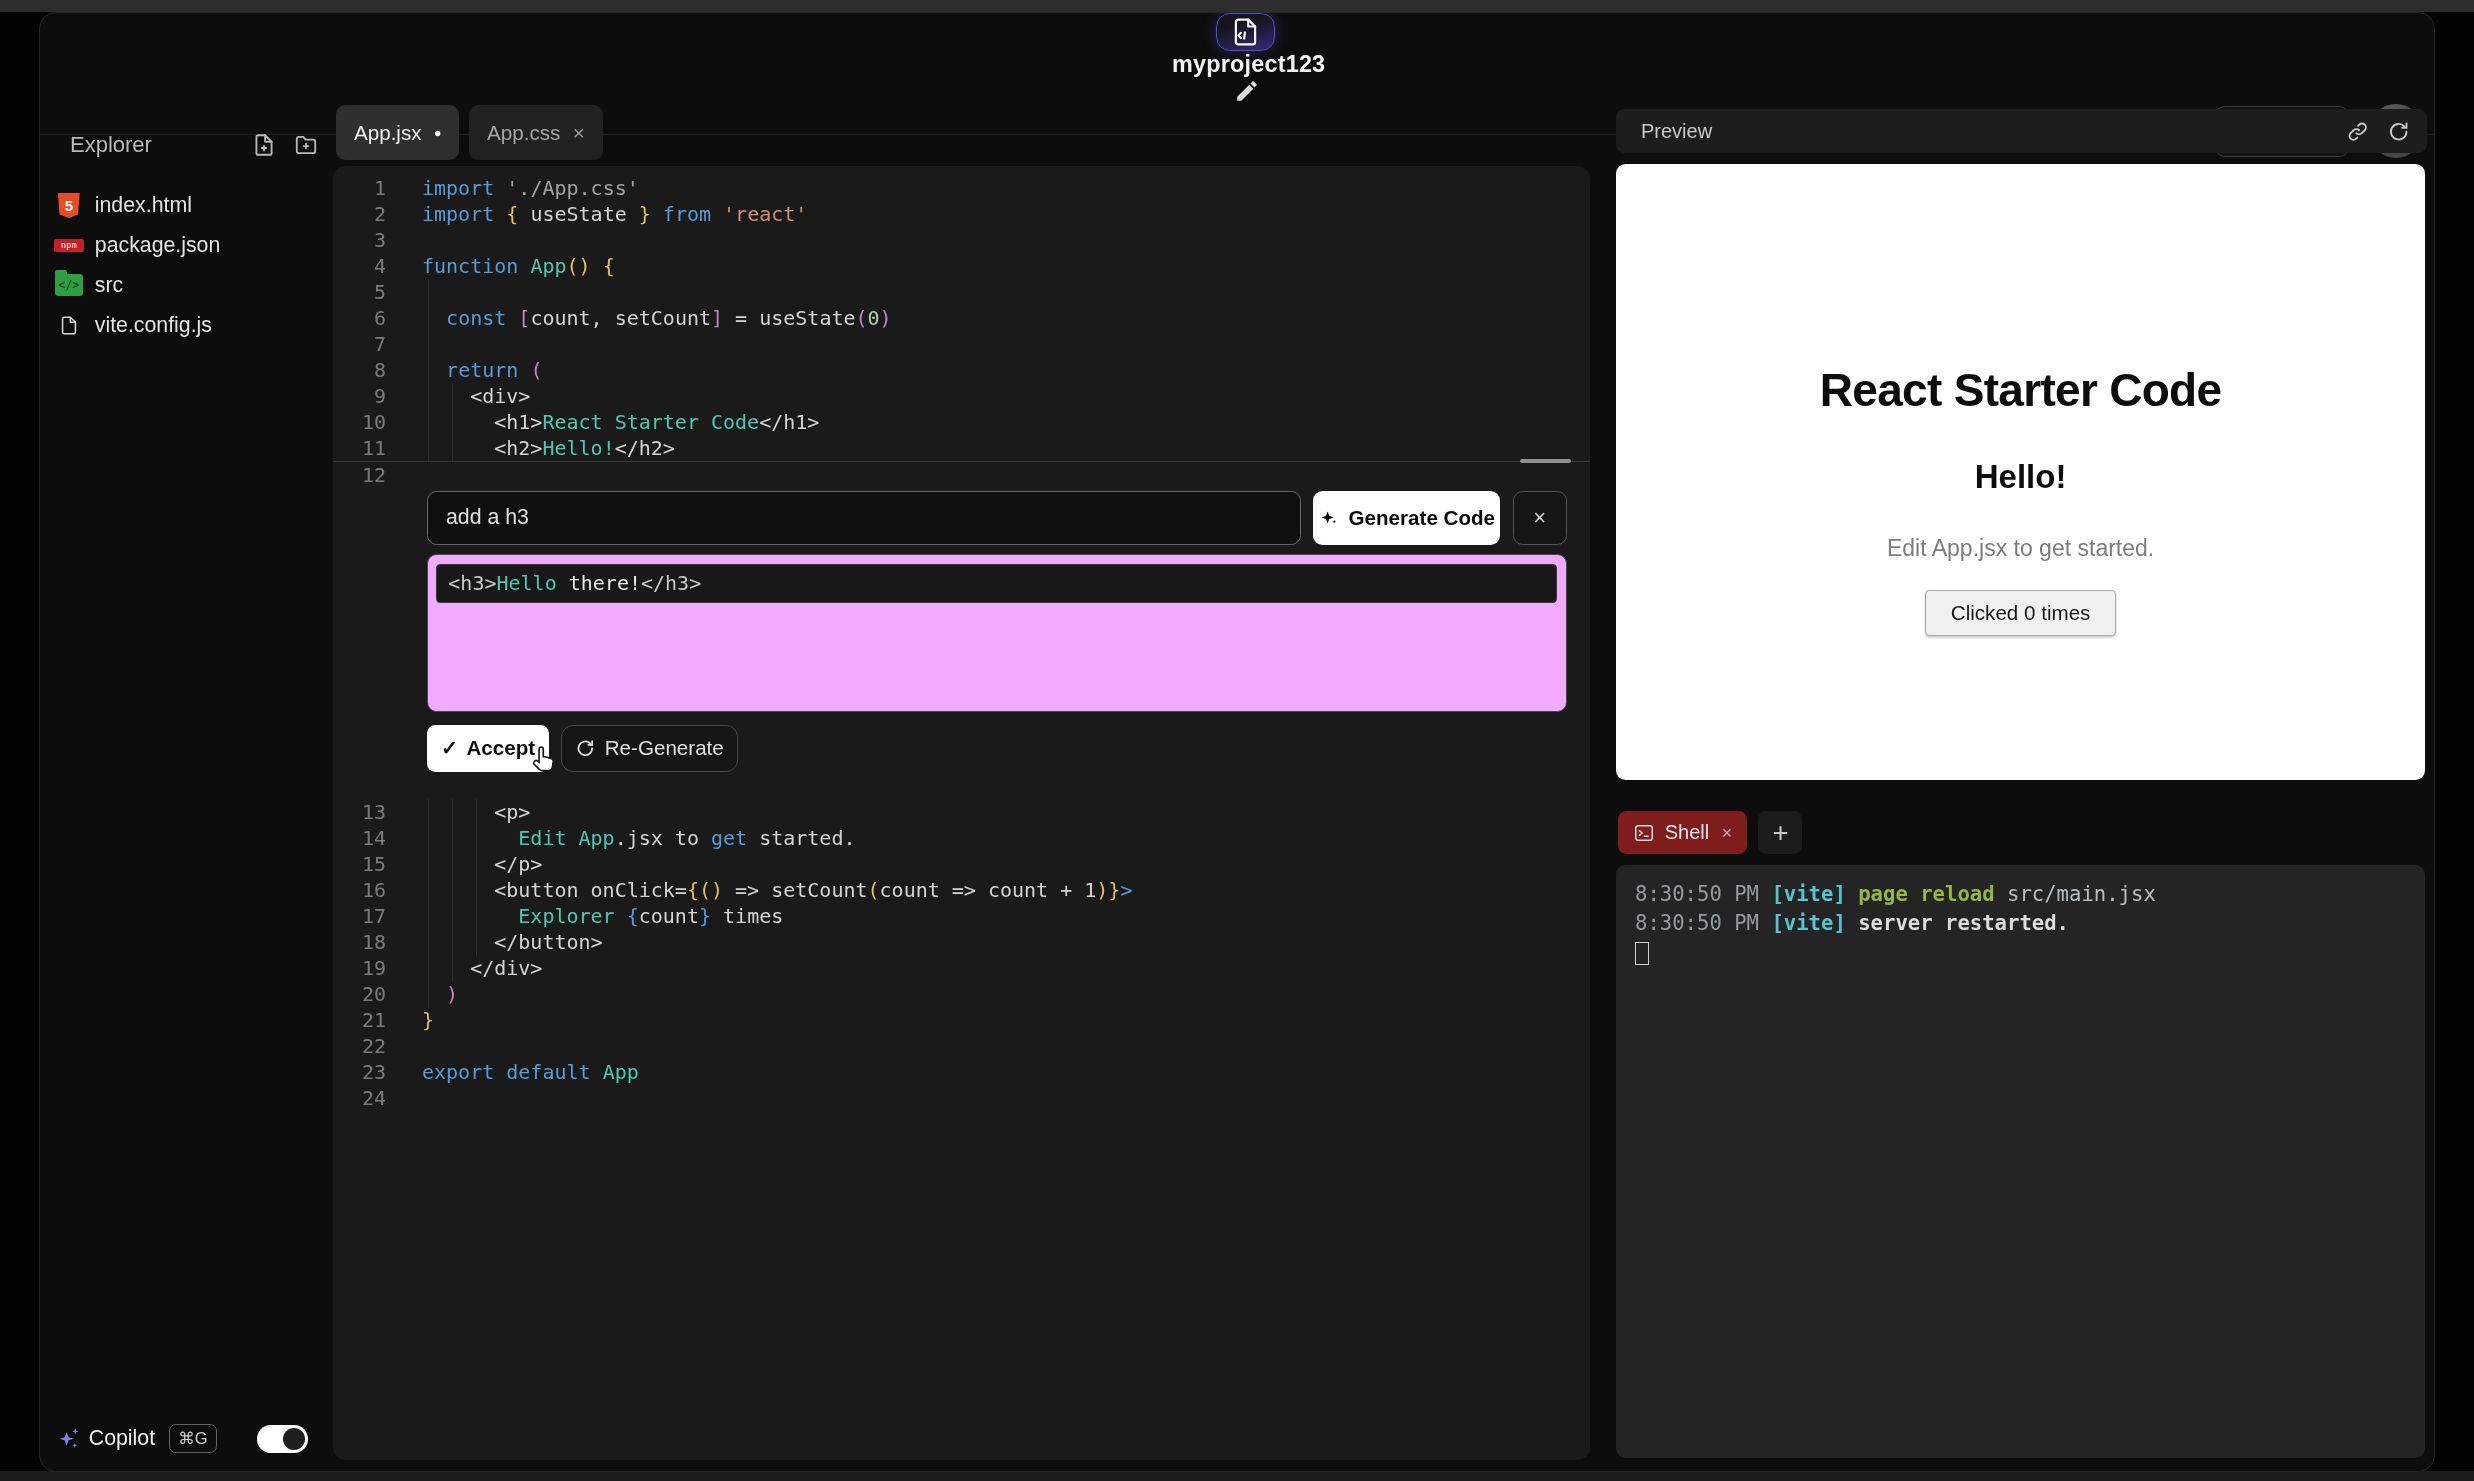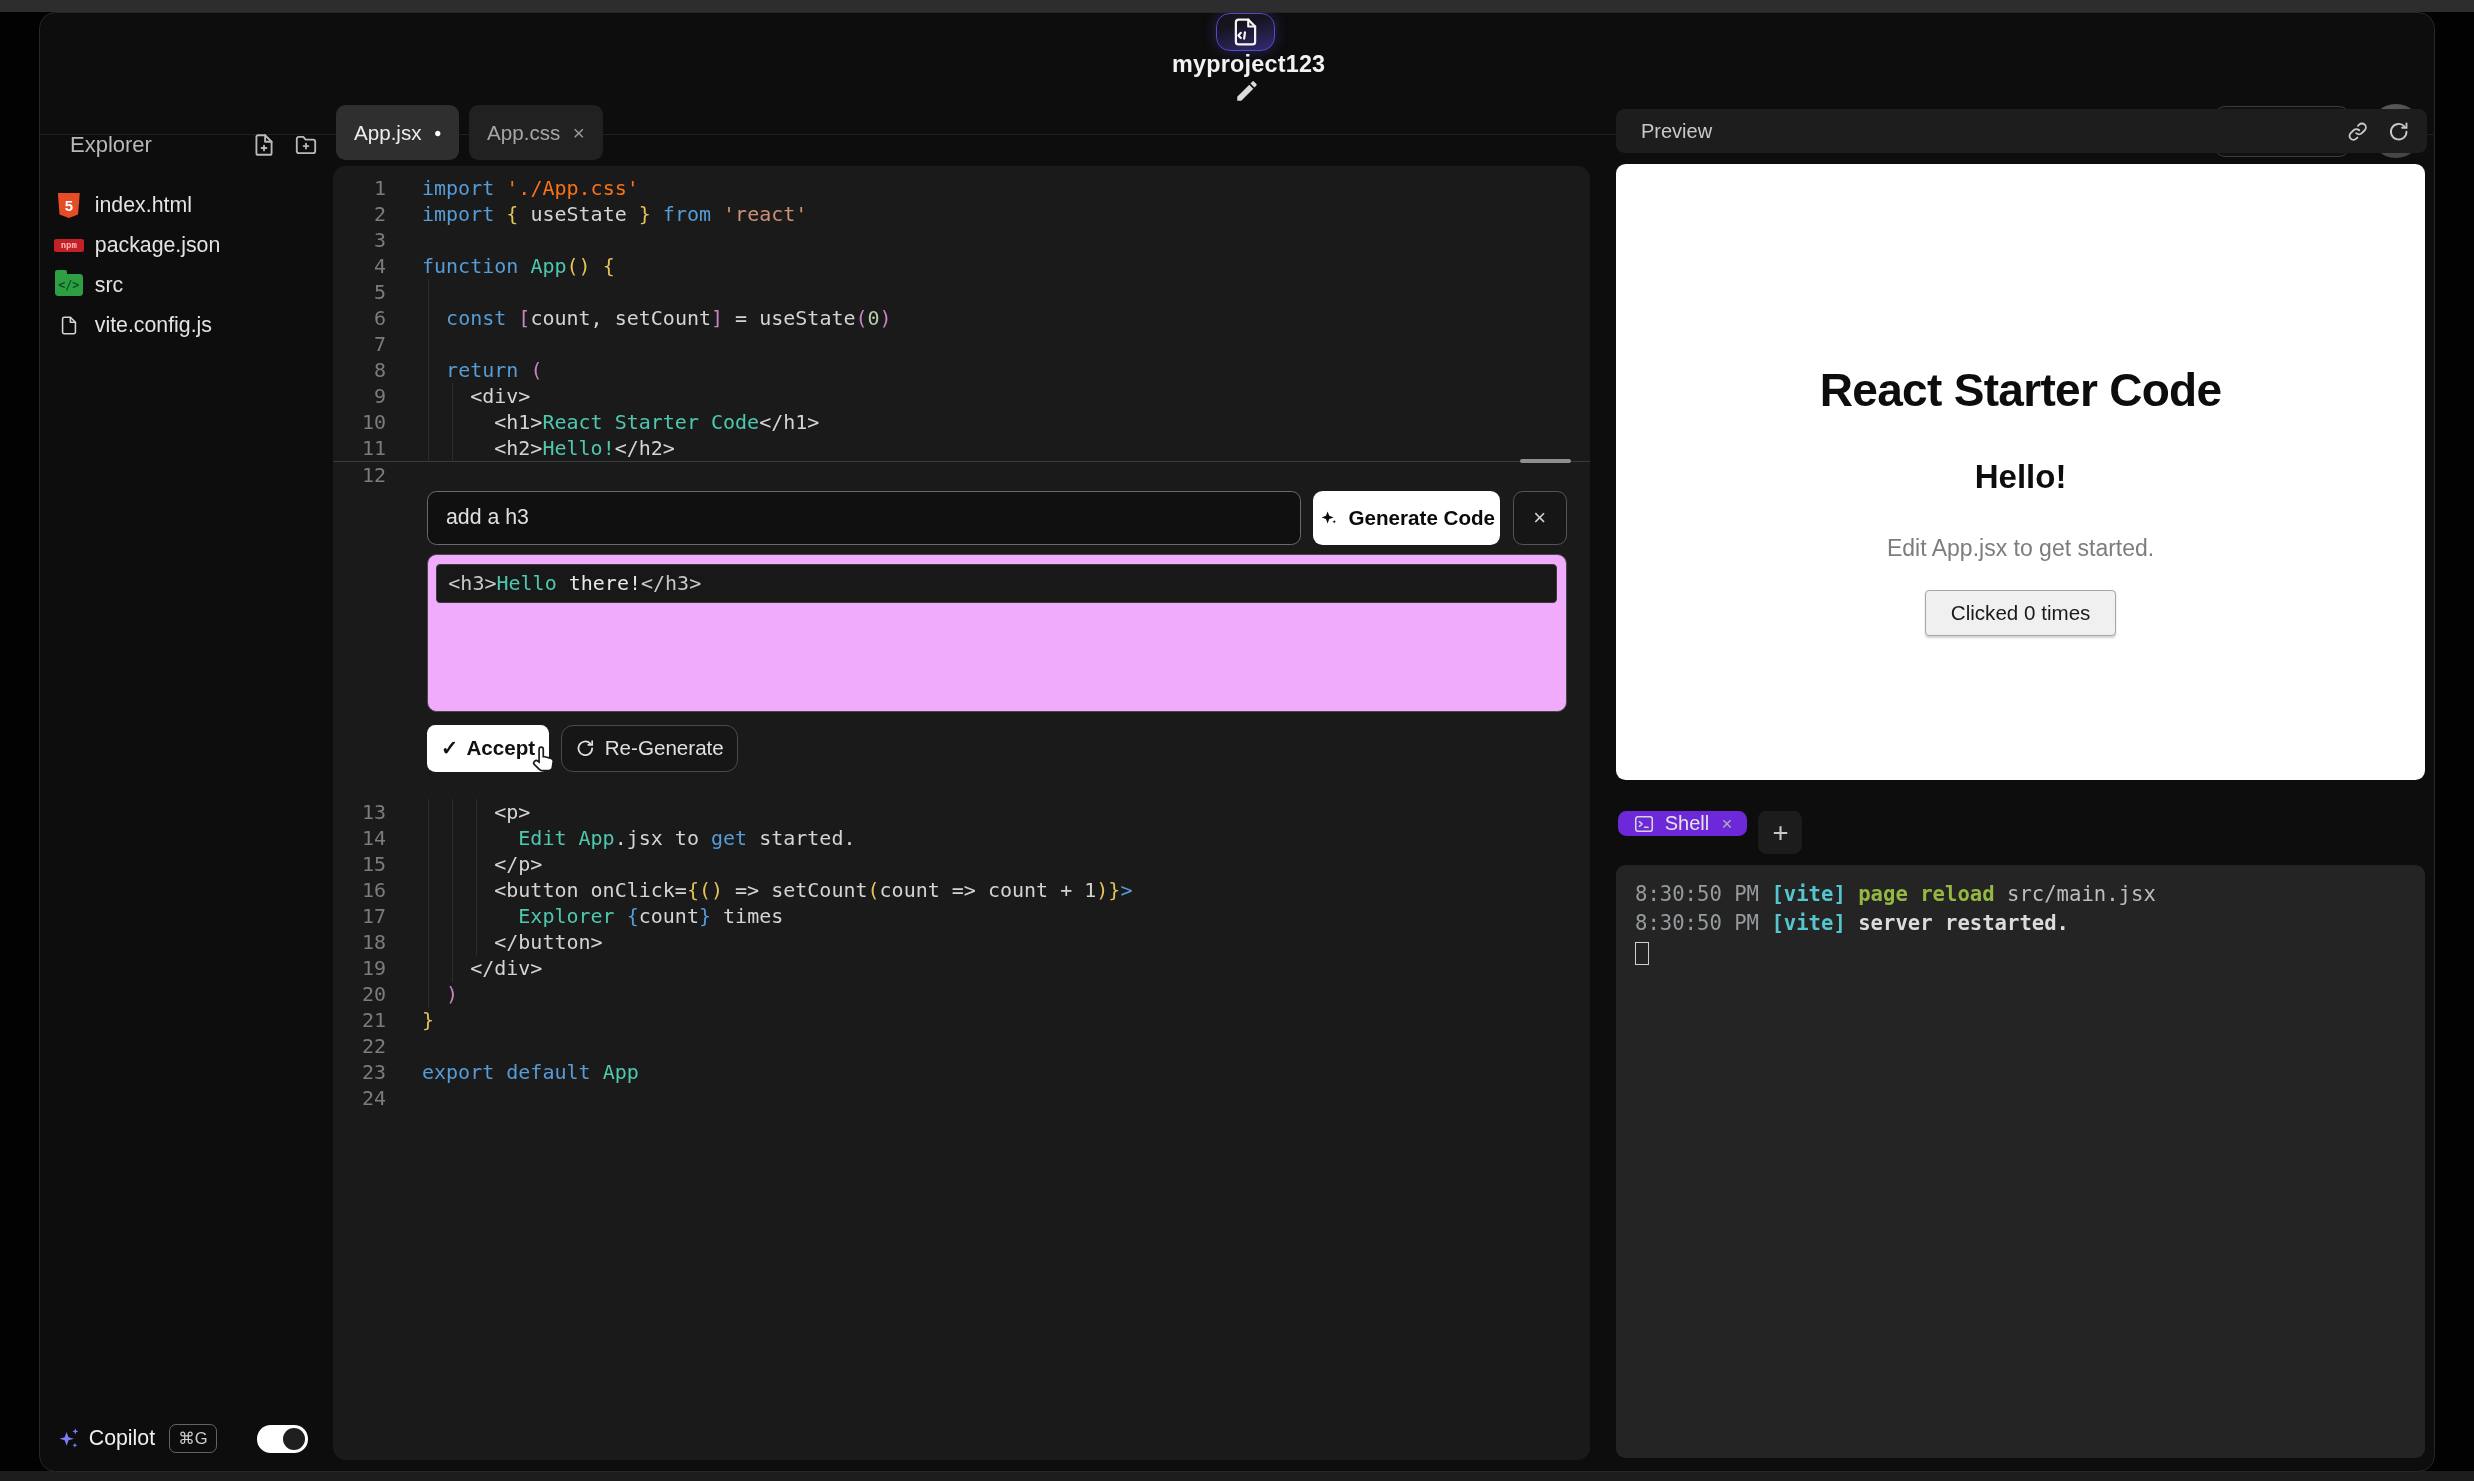--- a/index.html
+++ b/index.html
@@ -106,21 +106,21 @@
   .pv-body { position:absolute; left:0; top:151px; right:4.8px; height:616px; background:#ffffff; border-radius:9.6px;
              text-align:center; overflow:hidden; }
   .pv-h1 { padding-top:199px; font-size:46px; font-weight:700; color:#0d0d0d; letter-spacing:-0.7px; }
   .pv-h2 { margin-top:41px; font-size:33px; font-weight:700; color:#0d0d0d; }
   .pv-p { margin-top:39px; font-size:23px; color:#7d7d7d; }
   .pv-btn { margin-top:27.5px; display:inline-block; padding:10.3px 25px; font-size:20.6px; color:#1a1a1a;
             background:#f0f0f0; border:0.7px solid #a6a6a6; border-radius:4.1px; box-shadow:0 1.4px 2.1px rgba(0,0,0,.18);
             font-family:"Liberation Sans", sans-serif; }
 
   .shellrow { position:absolute; left:2.1px; top:798px; display:flex; gap:11px; }
-  .shell-tab { height:25px; background:#6d28d9; border-radius:8.3px; display:flex; align-items:center; padding:6px 15px; gap:9.6px; }
+  .shell-tab { height:43px; background:#7f1d1d; border-radius:8.3px; display:flex; align-items:center; padding:6px 15px; gap:9.6px; }
   .shell-tab .lbl { font-size:20px; color:#e4e4e4; }
   .shell-tab .x { font-size:18.6px; color:#b0b0b0; margin-left:2.8px; }
   .shell-plus { width:44px; height:43px; background:#1c1c1c; border-radius:8.3px; color:#c8c8c8;
                 font-size:27.5px; font-weight:300; display:flex; align-items:center; justify-content:center; }
   .terminal { position:absolute; left:0; top:852px; right:4.8px; height:593px; background:#242424; border-radius:9.6px;
               padding:15px 19px; font-family:"DejaVu Sans Mono", monospace; font-size:20.6px; line-height:29px; }
   .term-line { white-space:pre; }
   .term-cursor { display:inline-block; width:13.8px; height:23.4px; border:1.4px solid #d0d0d0; margin-top:3.4px; }
 
   svg { display:block; }
@@ -254,21 +254,21 @@
   </div>
 
   <div class="editor">
     <div class="guide" style="left:95px; top:113px; height:183px;"></div>
     <div class="guide" style="left:119px; top:217px; height:78px;"></div>
     <div class="guide" style="left:95px; top:633px; height:209px;"></div>
     <div class="guide" style="left:119px; top:633px; height:183px;"></div>
     <div class="guide" style="left:143px; top:633px; height:157px;"></div>
 
     <div id="code-top" class="codeblock">
-        <div class="cl"><span class="ln">1</span><span class="lc"><span style="color: rgb(86, 156, 214);">import </span><span style="color: #f97316;">'./App.css'</span></span></div>
+        <div class="cl"><span class="ln">1</span><span class="lc"><span style="color: rgb(86, 156, 214);">import </span><span style="color: #a3a3a3;">'./App.css'</span></span></div>
         <div class="cl"><span class="ln">2</span><span class="lc"><span style="color: rgb(86, 156, 214);">import </span><span style="color: rgb(226, 195, 90);">{</span><span style="color: rgb(212, 212, 212);"> useState </span><span style="color: rgb(226, 195, 90);">}</span><span style="color: rgb(212, 212, 212);"> </span><span style="color: rgb(86, 156, 214);">from</span><span style="color: rgb(212, 212, 212);"> </span><span style="color: rgb(206, 145, 120);">'react'</span></span></div>
         <div class="cl"><span class="ln">3</span><span class="lc"></span></div>
         <div class="cl"><span class="ln">4</span><span class="lc"><span style="color: rgb(86, 156, 214);">function </span><span style="color: rgb(78, 201, 176);">App</span><span style="color: rgb(226, 195, 90);">()</span><span style="color: rgb(212, 212, 212);"> </span><span style="color: rgb(226, 195, 90);">{</span></span></div>
         <div class="cl"><span class="ln">5</span><span class="lc"></span></div>
         <div class="cl"><span class="ln">6</span><span class="lc"><span style="color: rgb(212, 212, 212);">  </span><span style="color: rgb(86, 156, 214);">const </span><span style="color: rgb(197, 134, 192);">[</span><span style="color: rgb(212, 212, 212);">count, setCount</span><span style="color: rgb(197, 134, 192);">]</span><span style="color: rgb(212, 212, 212);"> = useState</span><span style="color: rgb(197, 134, 192);">(</span><span style="color: rgb(181, 206, 168);">0</span><span style="color: rgb(197, 134, 192);">)</span></span></div>
         <div class="cl"><span class="ln">7</span><span class="lc"></span></div>
         <div class="cl"><span class="ln">8</span><span class="lc"><span style="color: rgb(212, 212, 212);">  </span><span style="color: rgb(86, 156, 214);">return </span><span style="color: rgb(197, 134, 192);">(</span></span></div>
         <div class="cl"><span class="ln">9</span><span class="lc"><span style="color: rgb(212, 212, 212);">    &lt;div&gt;</span></span></div>
         <div class="cl"><span class="ln">10</span><span class="lc"><span style="color: rgb(212, 212, 212);">      &lt;h1&gt;</span><span style="color: rgb(78, 201, 176);">React Starter Code</span><span style="color: rgb(212, 212, 212);">&lt;/h1&gt;</span></span></div>
         <div class="cl"><span class="ln">11</span><span class="lc"><span style="color: rgb(212, 212, 212);">      &lt;h2&gt;</span><span style="color: rgb(78, 201, 176);">Hello!</span><span style="color: rgb(212, 212, 212);">&lt;/h2&gt;</span></span></div>

